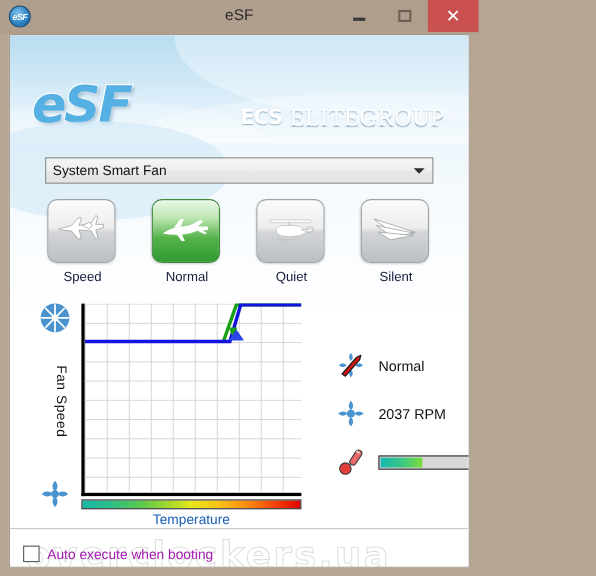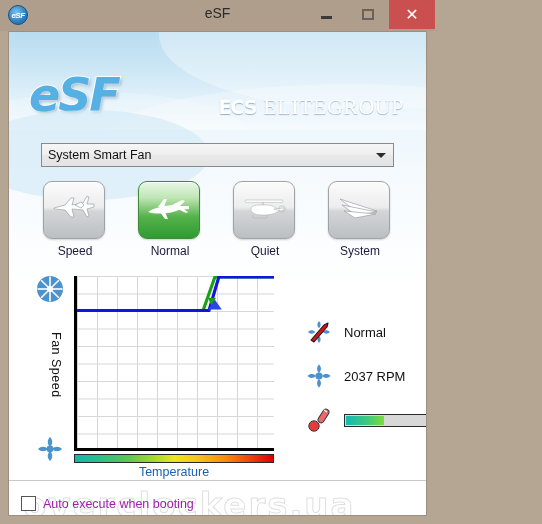--- a/index.html
+++ b/index.html
@@ -347,21 +347,21 @@
         <div class="mode">
           <div class="tile">
             <svg width="44" height="30" viewBox="0 0 44 30">
               <g fill="#ffffff" stroke="#9aa0a4" stroke-width="0.7">
                 <path d="M3 4 L40 16 L20 17 Z"></path>
                 <path d="M5 10 L40 17 L19 20 Z"></path>
                 <path d="M7 16 L39 19 L18 23 Z"></path>
               </g>
             </svg>
           </div>
-          <div class="label">System</div>
+          <div class="label">Silent</div>
         </div>
 
       </div>
 
       <div class="chartwrap">
 
         <svg class="fan-fast" viewBox="0 0 30 30">
           <g fill="#4a93cf">
             <circle cx="15" cy="15" r="13" fill="#4a93cf"></circle>
             <g stroke="#ffffff" stroke-width="1.6">

